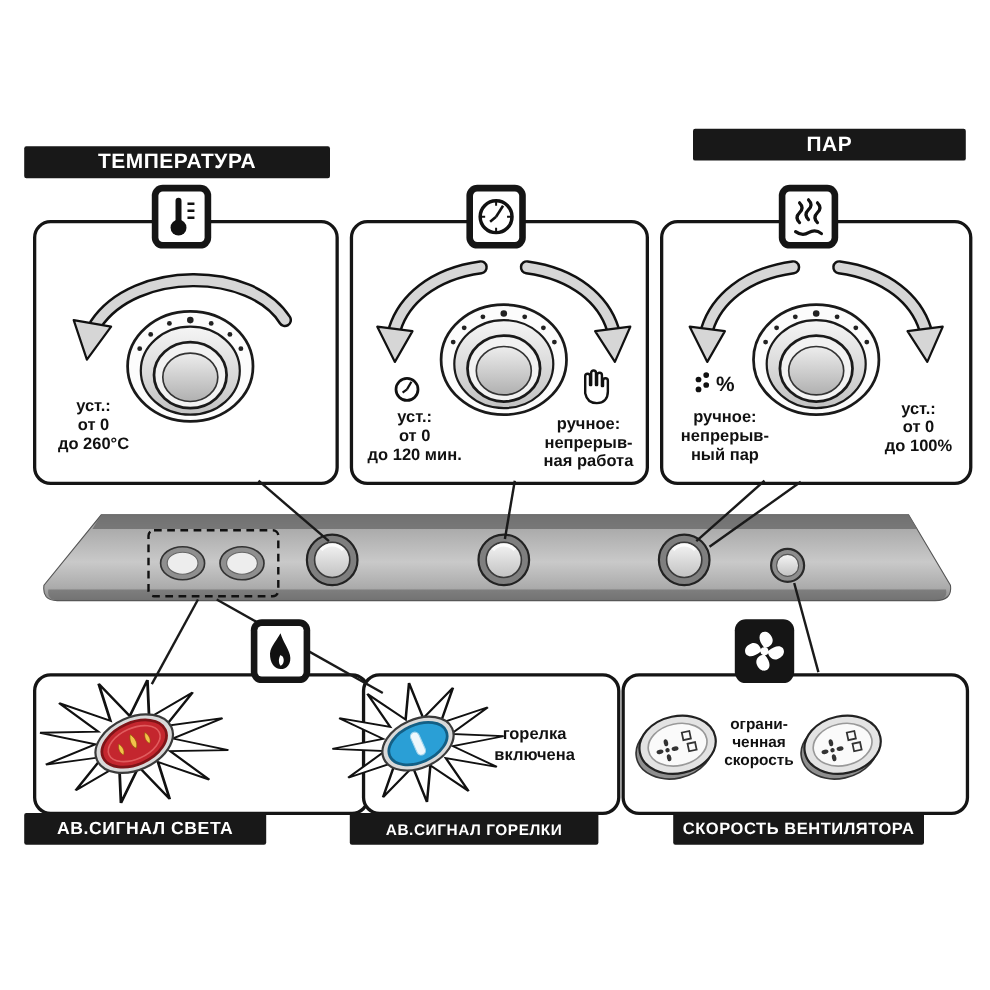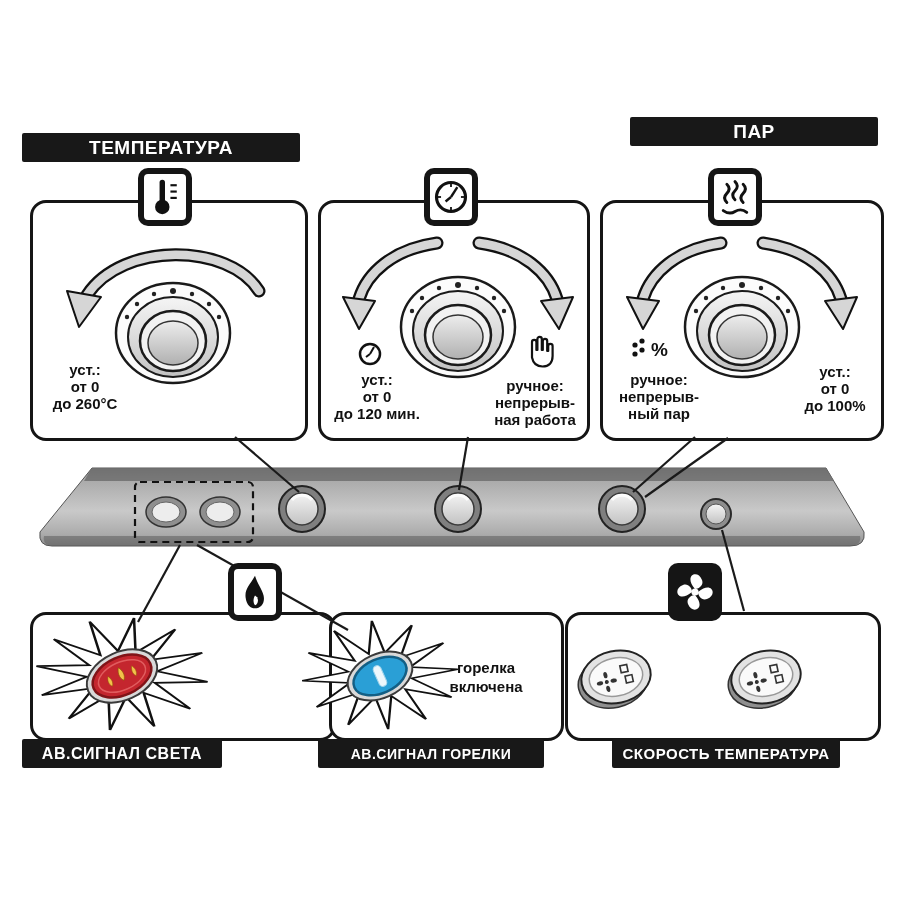--- a/index.html
+++ b/index.html
@@ -283,21 +283,26 @@
         <path transform="rotate(90)" d="M0 -3 C -12 -17, 3 -23, 7 -12 C 9 -7, 4 -3, 0 -3 Z"></path>
         <path transform="rotate(180)" d="M0 -3 C -12 -17, 3 -23, 7 -12 C 9 -7, 4 -3, 0 -3 Z"></path>
         <path transform="rotate(270)" d="M0 -3 C -12 -17, 3 -23, 7 -12 C 9 -7, 4 -3, 0 -3 Z"></path>
       </g>
     </svg>
   </div>
 
   <svg class="abs" width="80" height="78" style="left:576px;top:638px;z-index:6">
     <use href="#speedbtn" transform="translate(40,39) rotate(-12)"></use>
   </svg>
+  <div class="stack" style="left:652px;top:650px;width:76px;font-size:14px;line-height:16px">
+    <span>ограни-</span>
+    <span>ченная</span>
+    <span>скорость</span>
+  </div>
   <svg class="abs" width="80" height="78" style="left:726px;top:638px;z-index:6">
     <use href="#speedbtn" transform="translate(40,39) rotate(-12)"></use>
   </svg>
 
-  <div class="bar" style="left:22px;top:739px;width:200px;font-size:16px">АВ.СИГНАЛ СВЕТА</div>
+  <div class="bar" style="left:22px;top:739px;width:220px;font-size:16px">АВ.СИГНАЛ СВЕТА</div>
   <div class="bar" style="left:318px;top:739px;width:226px;font-size:14px">АВ.СИГНАЛ ГОРЕЛКИ</div>
-  <div class="bar" style="left:612px;top:739px;width:228px;font-size:15px">СКОРОСТЬ ТЕМПЕРАТУРА</div>
+  <div class="bar" style="left:612px;top:739px;width:228px;font-size:15px">СКОРОСТЬ ВЕНТИЛЯТОРА</div>
 
 </div>
 
 </body></html>

